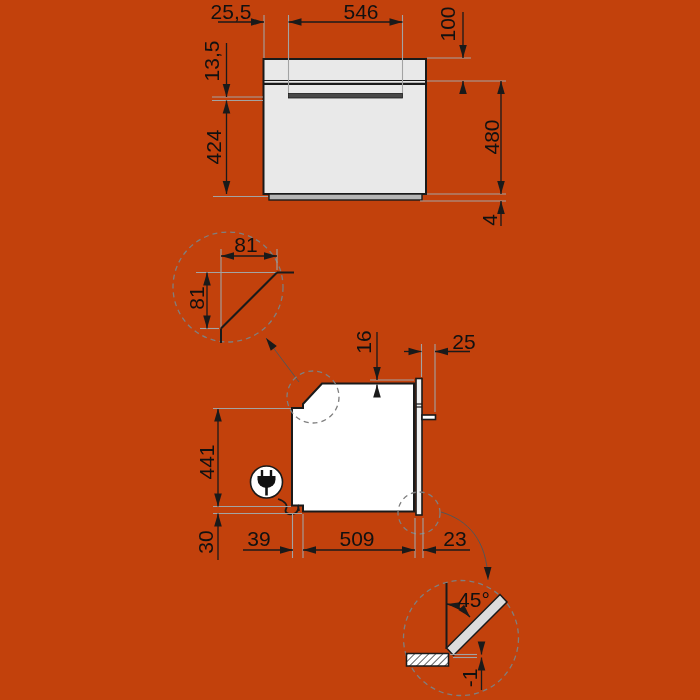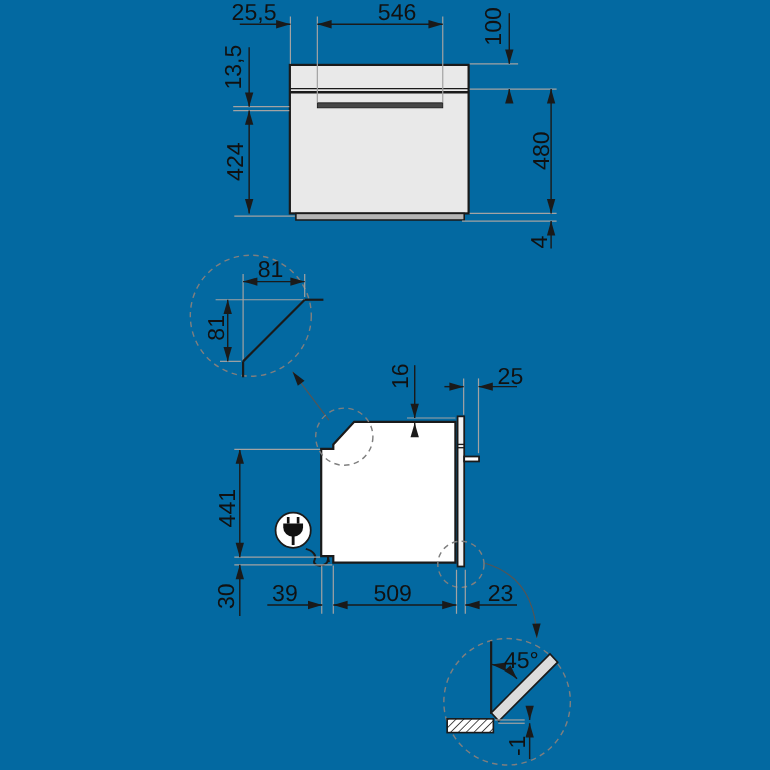--- a/index.html
+++ b/index.html
@@ -1,16 +1,16 @@
 <!DOCTYPE html>
 <html><head>
 <meta charset="utf-8">
 <style>
   html,body{margin:0;padding:0;background:#ffffff;}
-  .canvas{width:700px;height:700px;position:relative;background:#0369a1;overflow:hidden;}
+  .canvas{width:700px;height:700px;position:relative;background:#c2410c;overflow:hidden;}
   svg{display:block;}
   text{font-family:"Liberation Sans","DejaVu Sans",sans-serif;font-size:21px;fill:#111;}
   .outline{stroke:#1a1a1a;stroke-width:2;fill:#ffffff;}
   .dim{stroke:#1a1a1a;stroke-width:1.3;fill:none;}
   .ext{stroke:#a3a3a3;stroke-width:1.1;fill:none;}
   .dash{stroke:#7f7f7f;stroke-width:1.3;fill:none;stroke-dasharray:5 4;}
   .leader{stroke:#555;stroke-width:1;fill:none;}
 </style>
 </head>
 <body>

